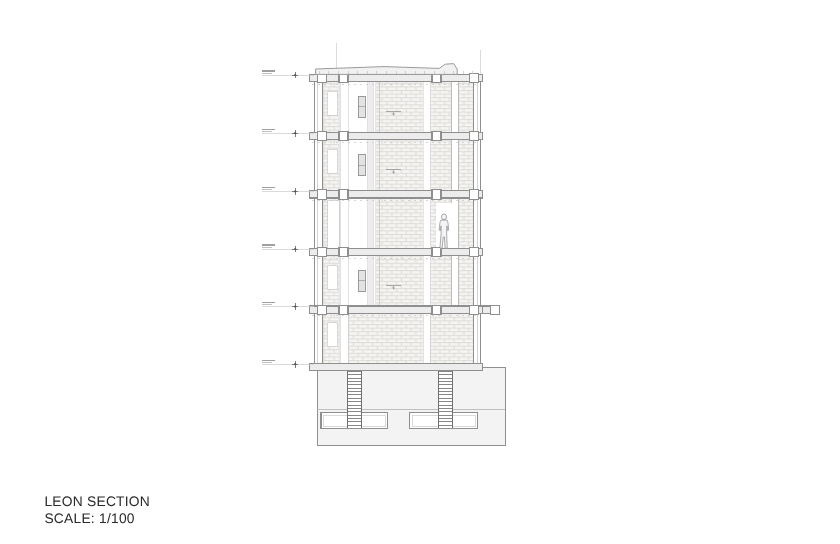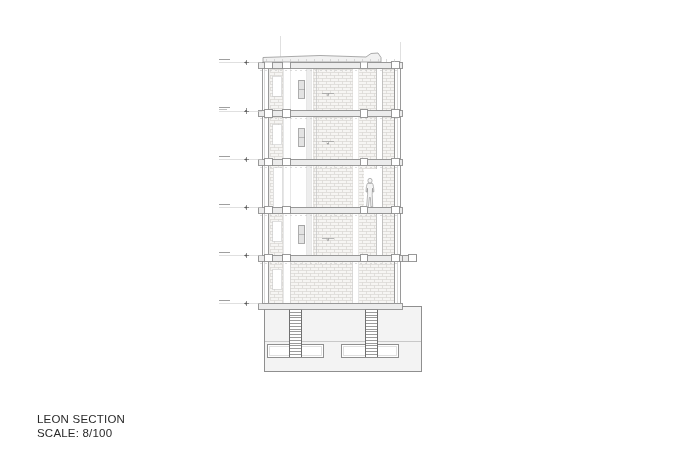--- a/index.html
+++ b/index.html
@@ -217,15 +217,15 @@
       <line x1="246" y1="300.7" x2="246" y2="306.3" stroke="#777777" stroke-width="0.8" shape-rendering="crispEdges"></line>
       <line x1="243.5" y1="303.5" x2="248.5" y2="303.5" stroke="#777777" stroke-width="0.8" shape-rendering="crispEdges"></line>
       <circle cx="246" cy="303.5" r="0.9" fill="#555555"></circle>
       <g transform="translate(370 207)">
         <ellipse cx="0" cy="-26.3" rx="2.1" ry="2.4" fill="#f4f4f4" stroke="#8a8a8a" stroke-width="0.6"></ellipse>
         <path d="M-2.6 -23.6 C-3.4 -22.4 -3.8 -19.5 -4 -15.2 L-2.9 -15 L-2.5 -18.8 L-2.4 -12.5 L-3.4 -0.2 L-1.6 -0.2 L-0.6 -9.5 L0.4 -9.5 L0.9 -0.2 L2.7 -0.2 L2.2 -12.5 L2.5 -18.8 L2.8 -15 L3.9 -15.2 C3.7 -19.5 3.3 -22.4 2.5 -23.6 Z" fill="#f4f4f4" stroke="#8a8a8a" stroke-width="0.6"></path>
       </g>
     </svg>
   <div class="title-block">
     <div class="title-line">LEON SECTION</div>
-    <div class="title-line">SCALE: 8/100</div>
+    <div class="title-line">SCALE: 1/100</div>
   </div>
 </div>
 
 </body></html>

